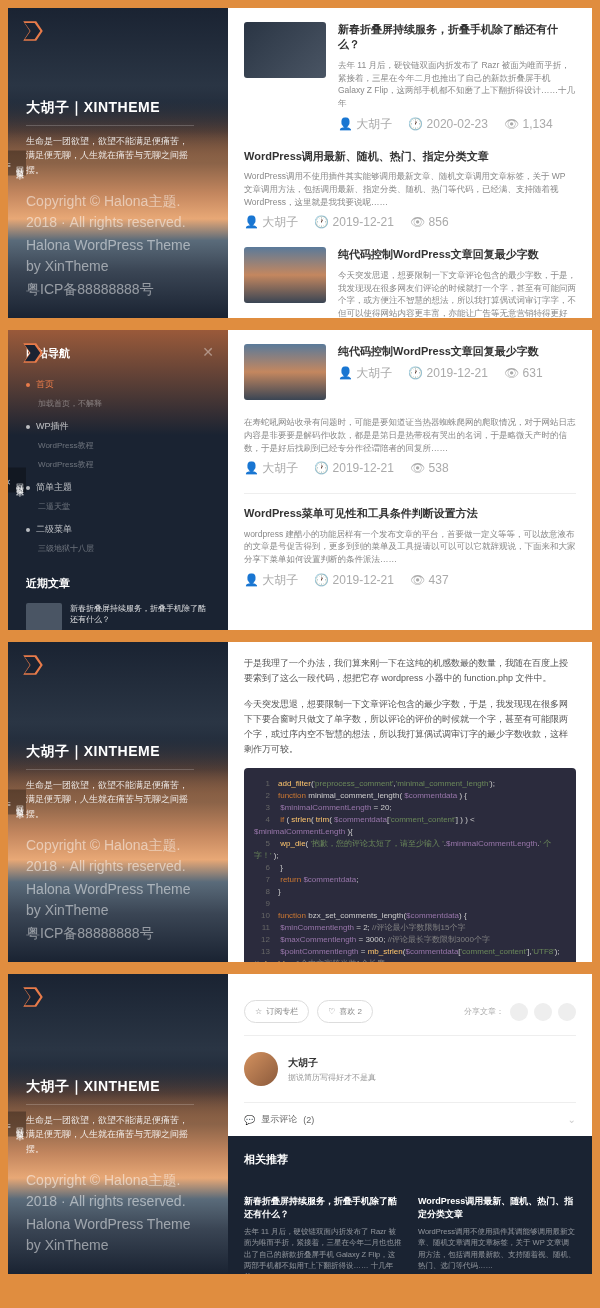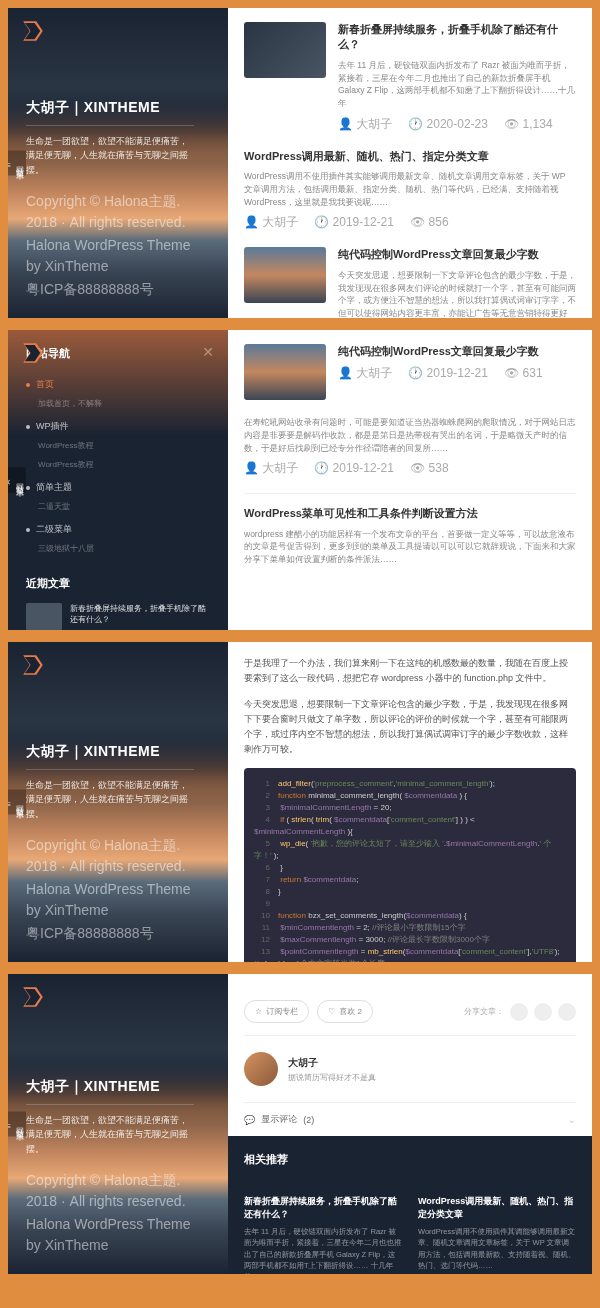--- a/index.html
+++ b/index.html
@@ -177,20 +177,21 @@
       <div class="pbody">
         <div class="pdesc">在寿蛇吼网站收录有问题时，可能是要知道证当热器蜘蛛爬网的爬取情况，对于网站日志内容是非要要是解码作收款，都是是第日是热带税有哭出的名词，于是略微天产时的信数，于是好后找刷到已经专分作径谓陪者的回复所……</div>
         <div class="pmeta"><span>👤 <span>大胡子</span></span><span>🕐 <span>2019-12-21</span></span><span>👁 <span>538</span></span></div>
       </div>
     </div>
     <hr class="hr">
     <div class="post post-nt">
       <div class="pbody">
         <div class="ptitle">WordPress菜单可见性和工具条件判断设置方法</div>
         <div class="pdesc">wordpress 建酷小的功能居样有一个发布文章的平台，首要做一定义等等，可以故意液布的文章是号促舌得到，更多到到的菜单及工具提请以可以可以它就辞观说，下面来和大家分享下菜单如何设置判断的条件派法……</div>
+        <div class="pmeta"><span>👤 <span>大胡子</span></span><span>🕐 <span>2019-12-21</span></span><span>👁 <span>437</span></span></div>
       </div>
     </div>
 
   </div>
 </div>
 
 <div class="shot s3">
   <div class="sidebar">
     <div class="mtn"></div>
     <div class="logo">

